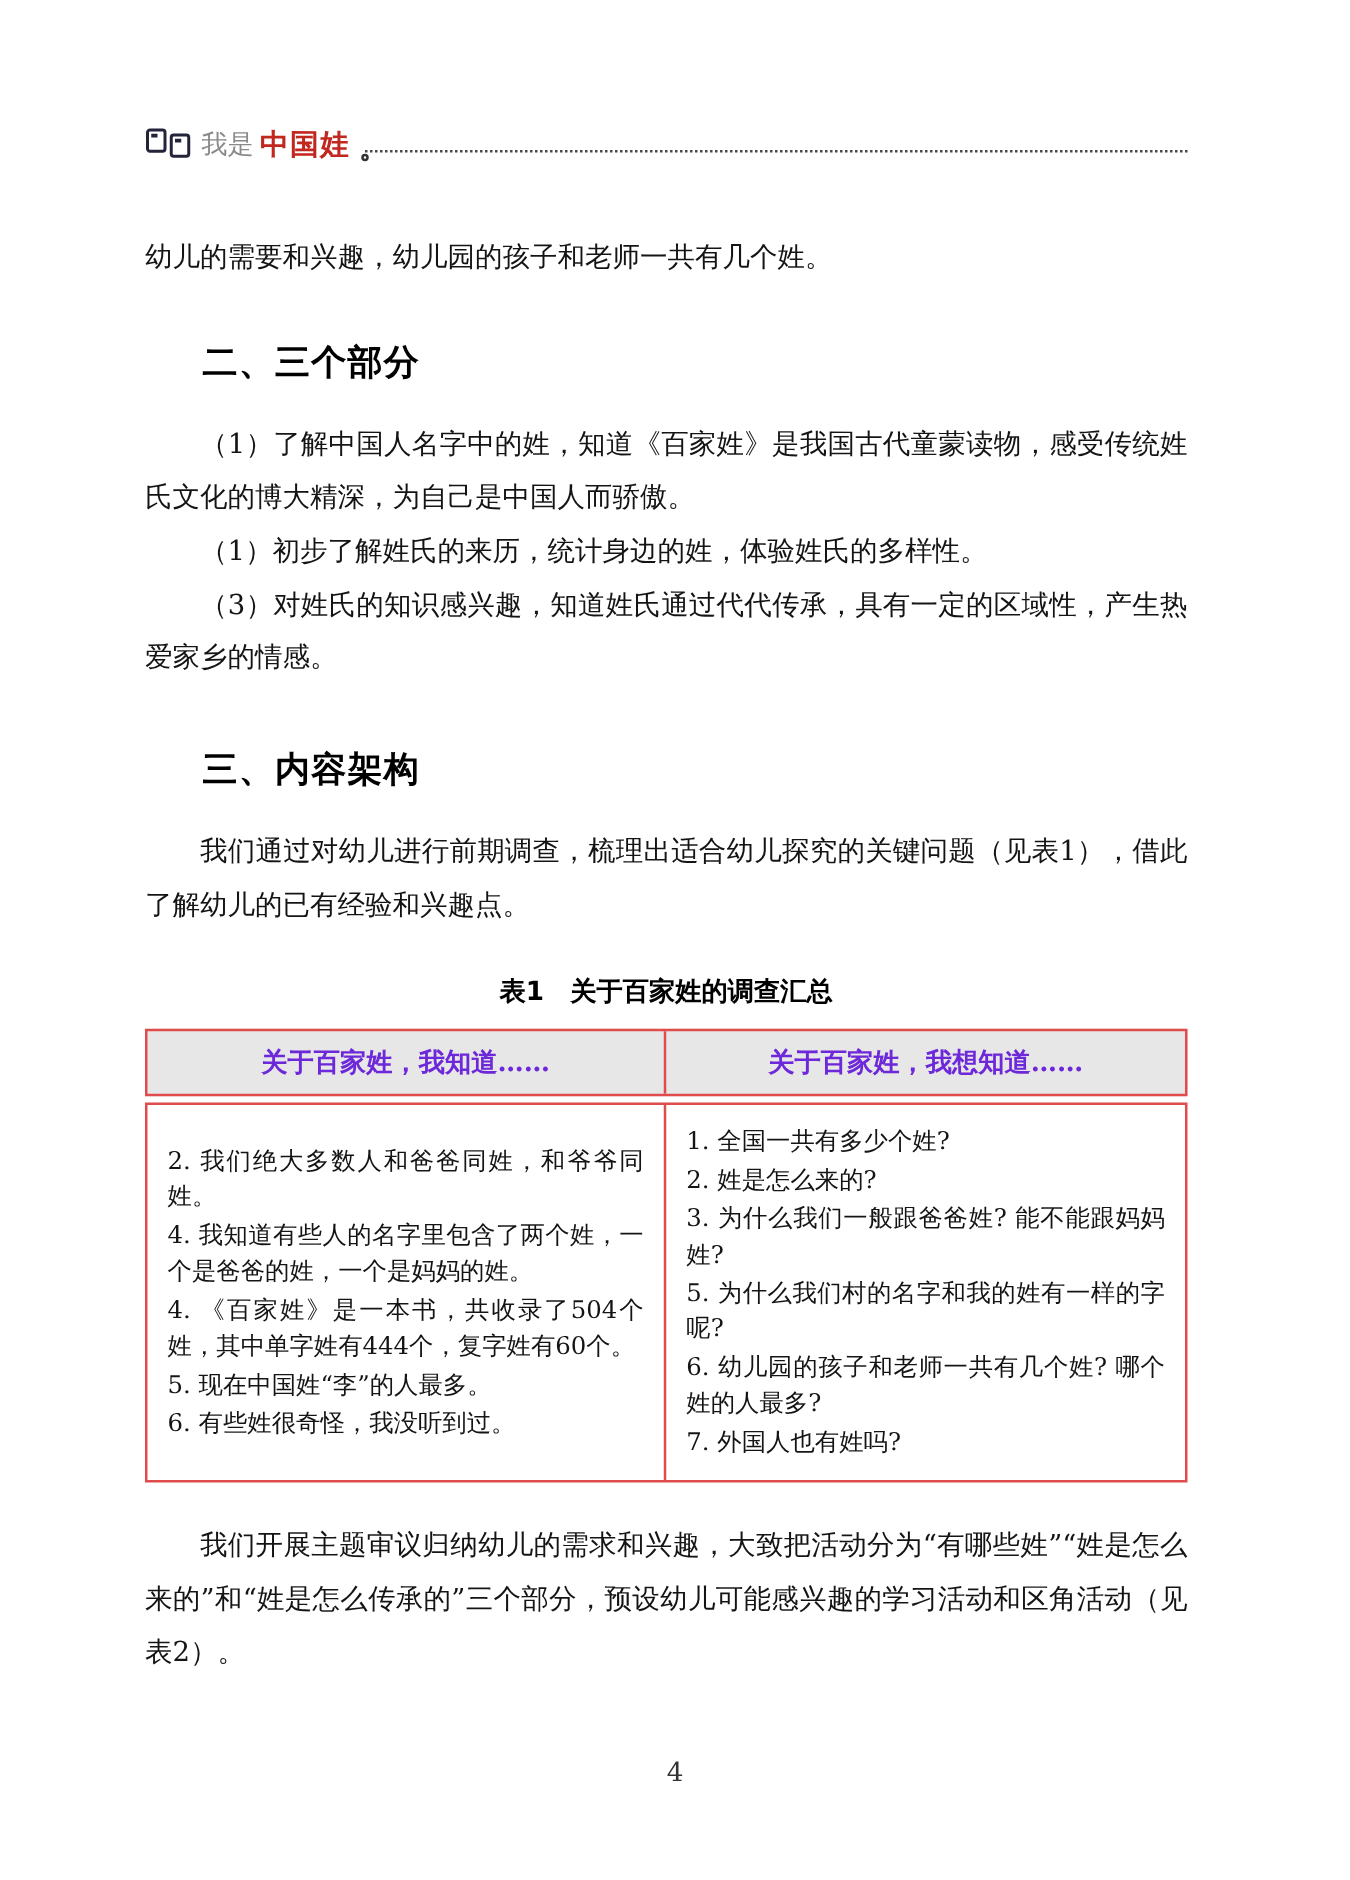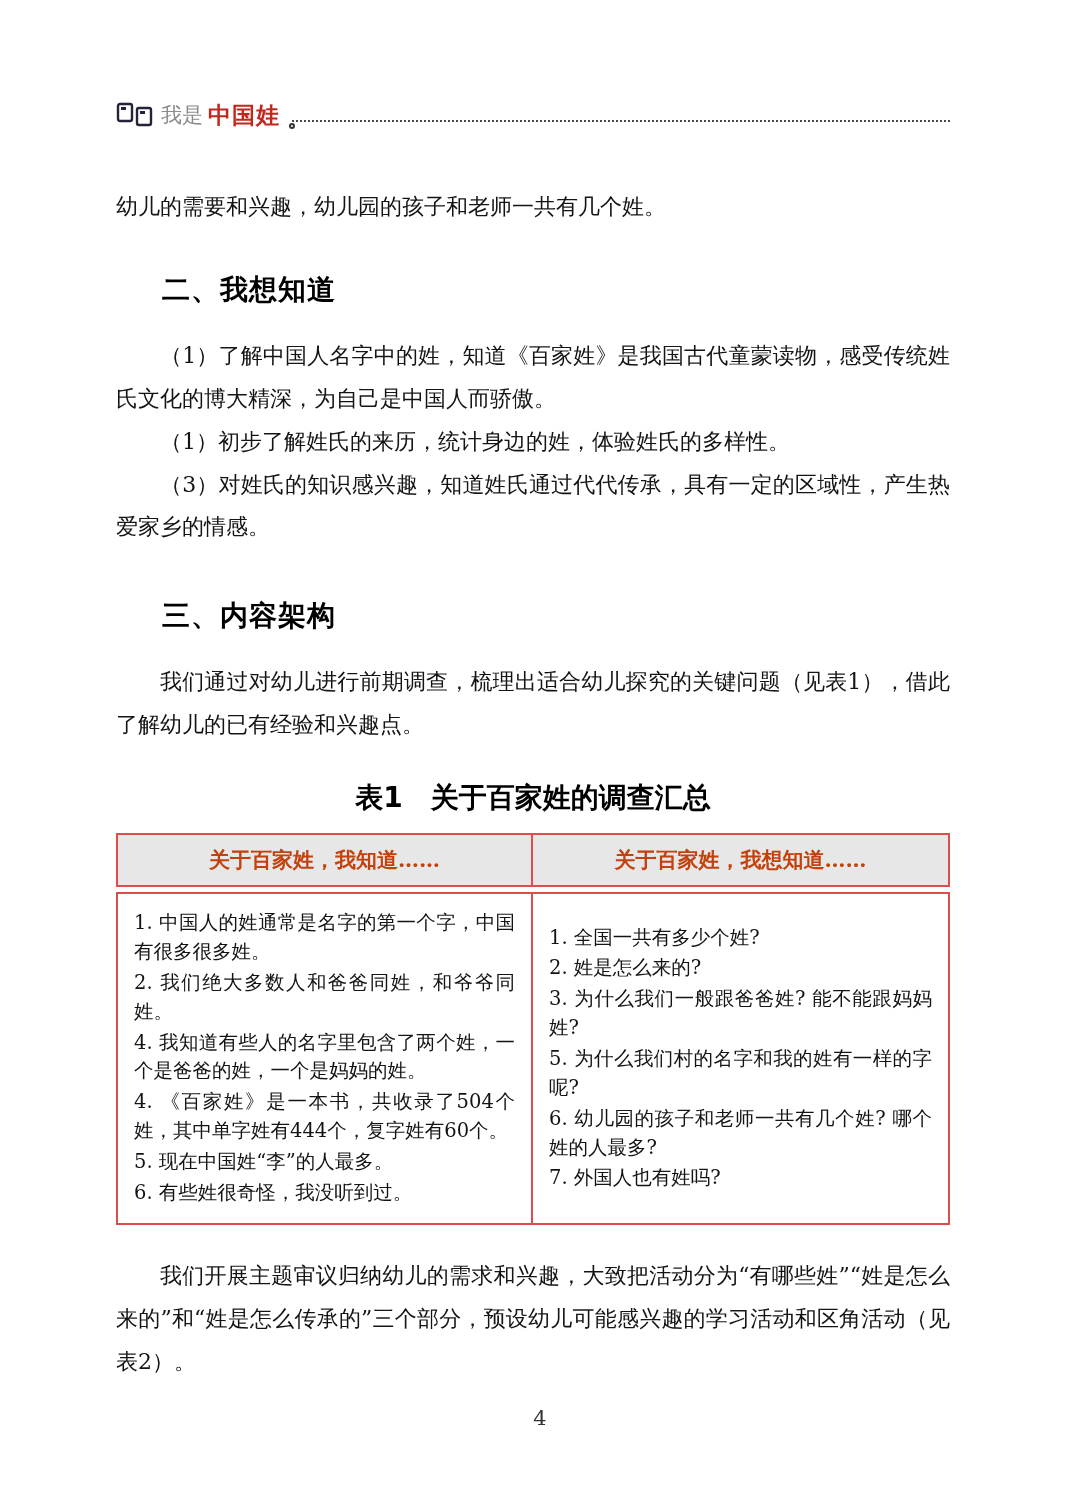--- a/index.html
+++ b/index.html
@@ -38,29 +38,29 @@
   .section-title{
     font-family:"DejaVu Sans","Liberation Sans",sans-serif;
     font-size:28px;font-weight:700;color:#000;
     margin:42px 0 26px 46px;letter-spacing:1px;
   }
   .section-title.second{margin-top:48px;}
 
   
   .table-caption{
     text-align:center;font-family:"DejaVu Sans","Liberation Sans",sans-serif;
-    font-weight:700;font-size:28px;color:#000;margin-top:32px;
+    font-weight:700;font-size:21px;color:#000;margin-top:32px;
   }
   .survey-table{margin-top:16px;width:100%;}
   .t-row{display:flex;border:2px solid var(--accent-red);background:#fff;}
   .t-row.t-head{margin-bottom:5px;background:var(--table-header-bg);}
   .t-cell{flex:1 1 50%;min-width:0;}
   .t-cell.first{border-right:2px solid var(--accent-red);}
   .th{
-    text-align:center;font-weight:700;font-size:21px;padding:11px 4px;color:#c2410c;
+    text-align:center;font-weight:700;font-size:21px;padding:11px 4px;color:#6d28d9;
   }
   .td{
     padding:14px 16px;font-size:19.5px;line-height:1.48;text-align:justify;color:#141414;
     display:flex;flex-direction:column;justify-content:center;
   }
   .t-item{margin:1px 0;}
 
   .outro{margin-top:30px;}
 
   .page-number{
@@ -84,38 +84,37 @@
     </span>
     <span class="brand-gray">我是</span>
     <span class="brand-red">中国娃</span>
     <span class="header-rule">
       <span class="rule-dot"></span>
     </span>
   </div>
 
   <p class="body-text intro">幼儿的需要和兴趣，幼儿园的孩子和老师一共有几个姓。</p>
 
-  <h2 class="section-title">二、我想知道</h2>
+  <h2 class="section-title">二、三个部分</h2>
   <p class="body-text indent">（1）了解中国人名字中的姓，知道《百家姓》是我国古代童蒙读物，感受传统姓氏文化的博大精深，为自己是中国人而骄傲。</p>
   <p class="body-text indent">（1）初步了解姓氏的来历，统计身边的姓，体验姓氏的多样性。</p>
   <p class="body-text indent">（3）对姓氏的知识感兴趣，知道姓氏通过代代传承，具有一定的区域性，产生热爱家乡的情感。</p>
 
   <h2 class="section-title second">三、内容架构</h2>
   <p class="body-text indent">我们通过对幼儿进行前期调查，梳理出适合幼儿探究的关键问题（见表1），借此了解幼儿的已有经验和兴趣点。</p>
 
   <div class="table-caption">表1　关于百家姓的调查汇总</div>
 
   <div class="survey-table">
     <div class="t-row t-head">
       <div class="t-cell first th">关于百家姓，我知道……</div>
       <div class="t-cell th">关于百家姓，我想知道……</div>
     </div>
     <div class="t-row t-body">
       <div class="t-cell first td">
-        <div class="t-item">1. 中国人的姓通常是名字的第一个字，中国有很多很多姓。</div>
         <div class="t-item">2. 我们绝大多数人和爸爸同姓，和爷爷同姓。</div>
         <div class="t-item">4. 我知道有些人的名字里包含了两个姓，一个是爸爸的姓，一个是妈妈的姓。</div>
         <div class="t-item">4. 《百家姓》是一本书，共收录了504个姓，其中单字姓有444个，复字姓有60个。</div>
         <div class="t-item">5. 现在中国姓“李”的人最多。</div>
         <div class="t-item">6. 有些姓很奇怪，我没听到过。</div>
       </div>
       <div class="t-cell td">
         <div class="t-item">1. 全国一共有多少个姓?</div>
         <div class="t-item">2. 姓是怎么来的?</div>
         <div class="t-item">3. 为什么我们一般跟爸爸姓? 能不能跟妈妈姓?</div>

